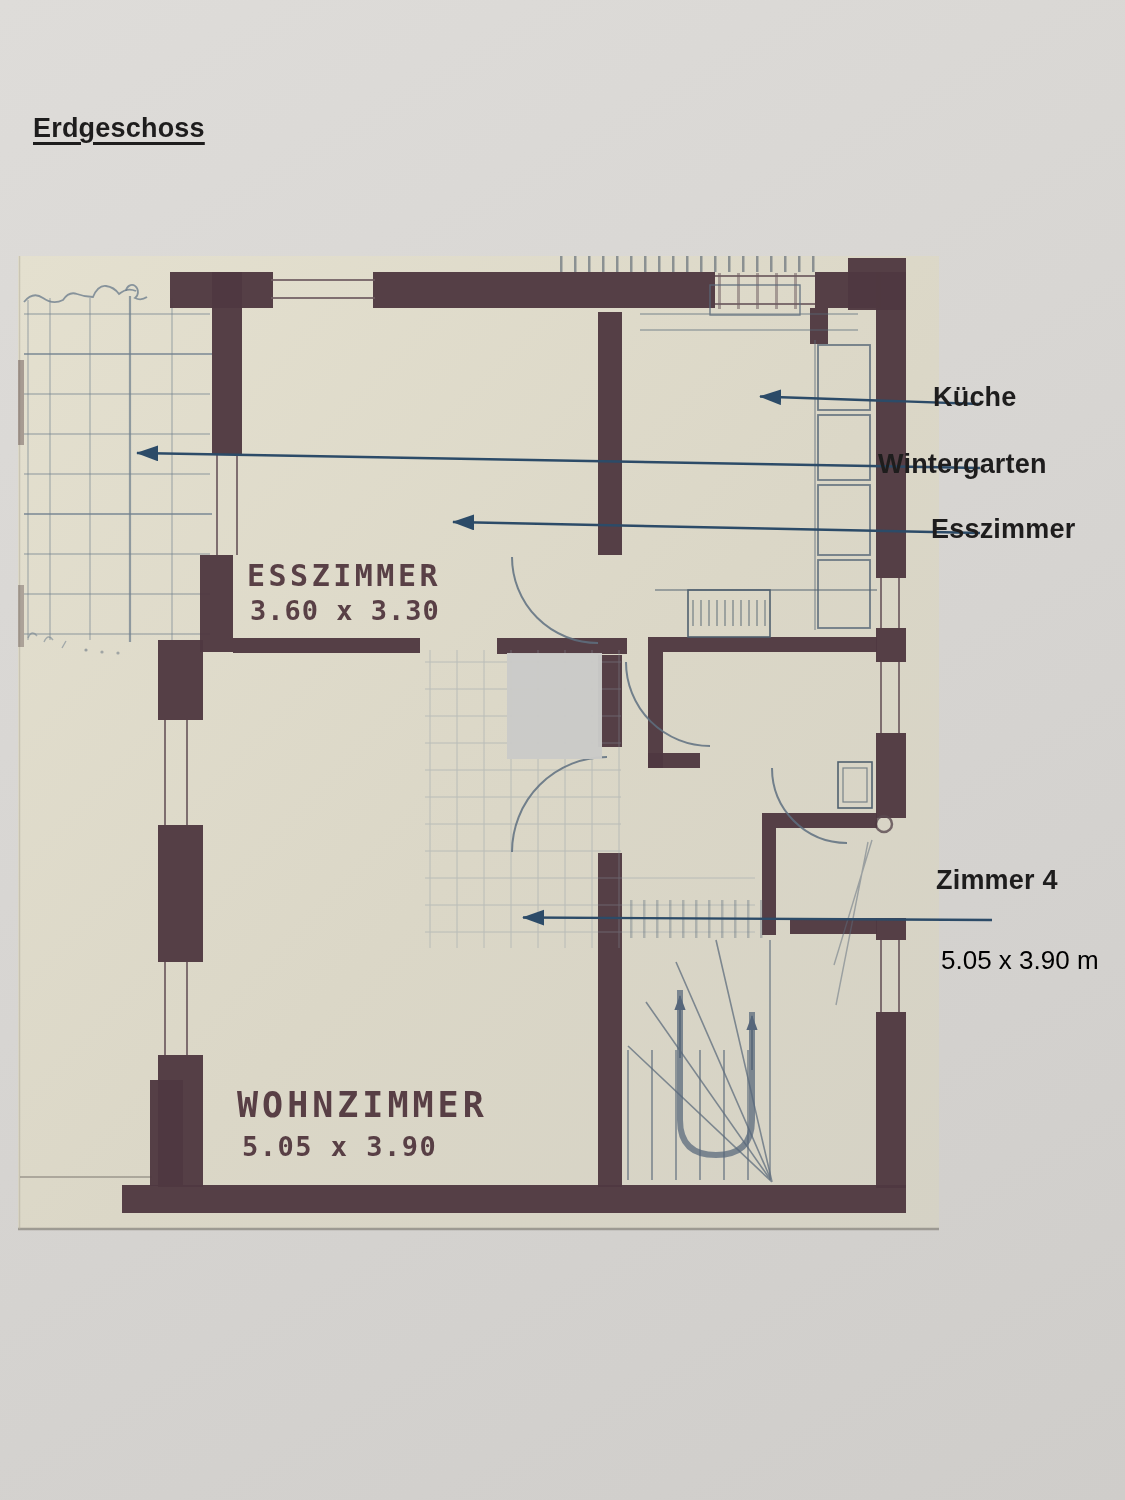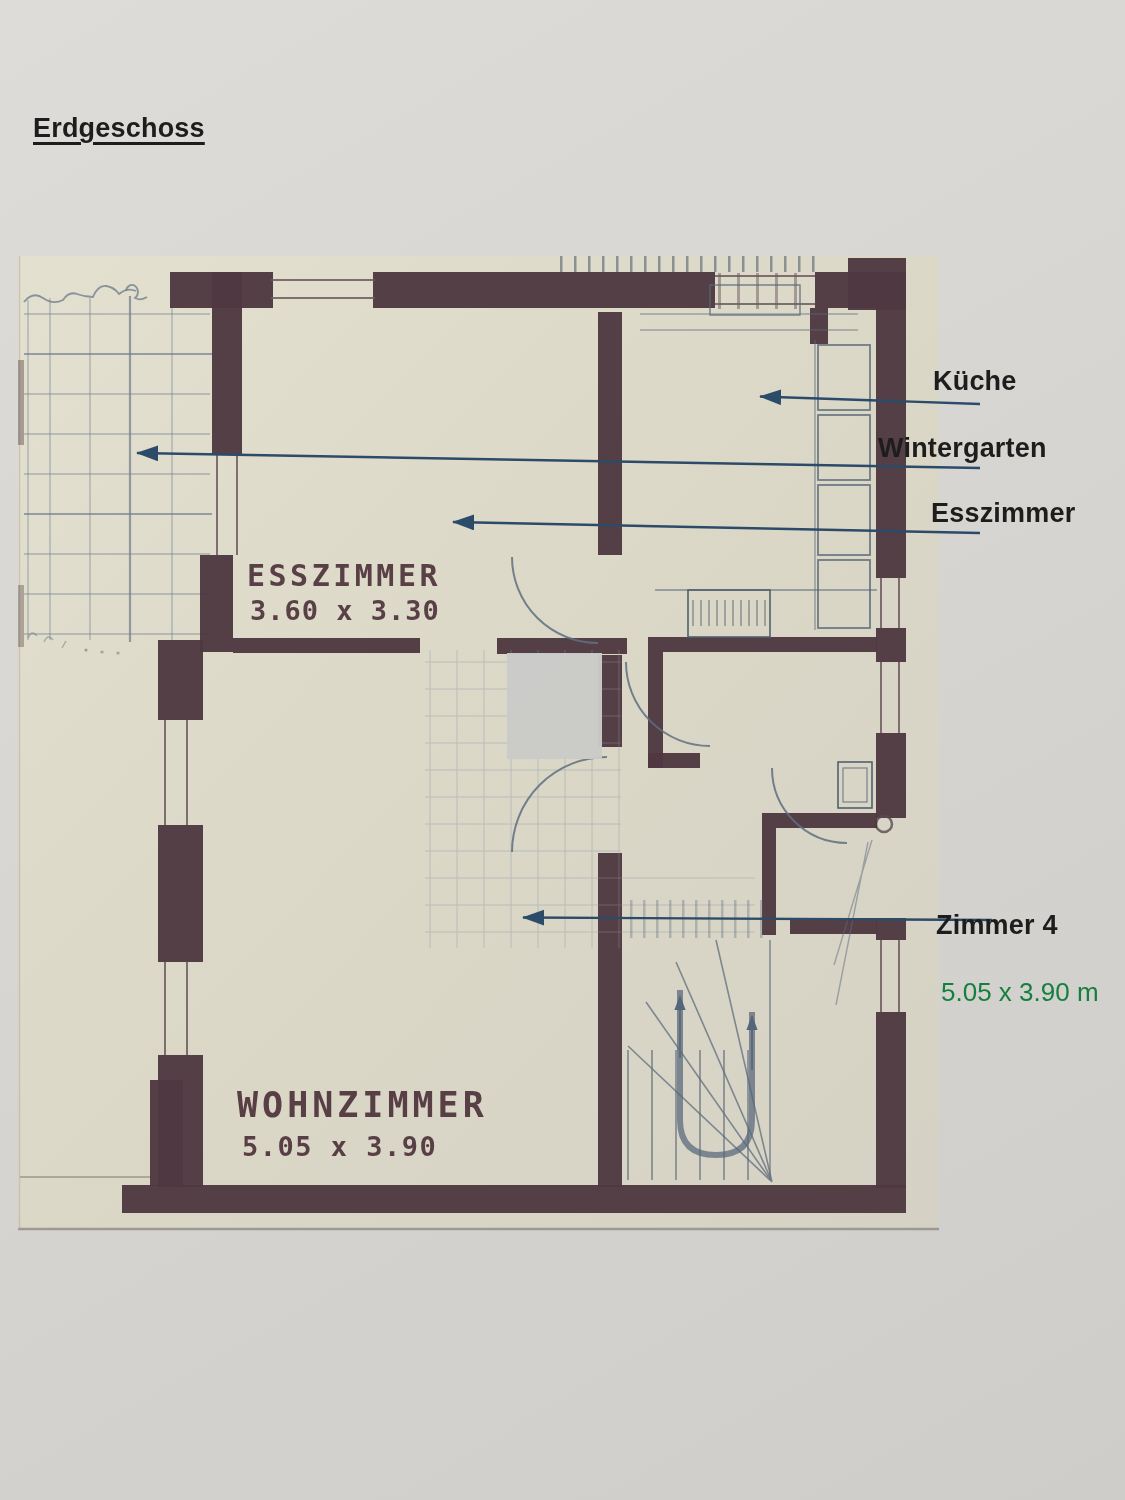--- a/index.html
+++ b/index.html
@@ -19,24 +19,24 @@
   .page{position:relative;width:1062px;height:1500px;text-decoration:underline;}
   .page-title{
     position:absolute;left:33px;top:113px;
     font-size:27px;font-weight:700;color:var(--ink);
     text-decoration:underline;text-decoration-thickness:2.5px;text-underline-offset:5px;
     letter-spacing:.2px;margin:0;
   }
   .plan-svg{position:absolute;left:0;top:0;}
   .callout-label{
     position:absolute;font-size:27px;font-weight:700;color:var(--ink);
-    white-space:nowrap;letter-spacing:.2px;
+    white-space:nowrap;letter-spacing:.2px;margin-top:16px;
   }
   .callout-size{
-    position:absolute;font-size:26px;font-weight:400;color:#15803d;white-space:nowrap;margin-top:32px;
+    position:absolute;font-size:26px;font-weight:400;color:#000000;white-space:nowrap;
   }
   
   .wall{fill:var(--wall);opacity:.96;}
   .wallline{stroke:#6d5a5f;stroke-width:2;fill:none;opacity:.85;}
   .thin{stroke:var(--blueprint);fill:none;}
   .plan-name{font-family:"DejaVu Sans Mono", monospace;font-weight:700;fill:var(--plan-text);opacity:.92;}
   .callout-line{stroke:var(--arrow);stroke-width:2.4;fill:none;}
 </style>
 </head>
 <body>
@@ -188,16 +188,16 @@
       <line class="callout-line" x1="980" y1="404" x2="760" y2="396.5" marker-end="url(#arrowHead)"></line>
       <line class="callout-line" x1="980" y1="468" x2="137" y2="453" marker-end="url(#arrowHead)"></line>
       <line class="callout-line" x1="980" y1="533" x2="453" y2="522" marker-end="url(#arrowHead)"></line>
       <line class="callout-line" x1="992" y1="920" x2="523" y2="917.5" marker-end="url(#arrowHead)"></line>
     </g>
   </svg>
 
   <div class="callout-label" style="left:933px;top:366px;">Küche</div>
   <div class="callout-label" style="left:878px;top:433px;">Wintergarten</div>
   <div class="callout-label" style="left:931px;top:498px;">Esszimmer</div>
-  <div class="callout-label" style="left:936px;top:910px;">Zimmer 4</div>
+  <div class="callout-label" style="left:936px;top:849px;">Zimmer 4</div>
   <div class="callout-size" style="left:941px;top:945px;">5.05 x 3.90 m</div>
 
 </div>
 
 </body></html>

